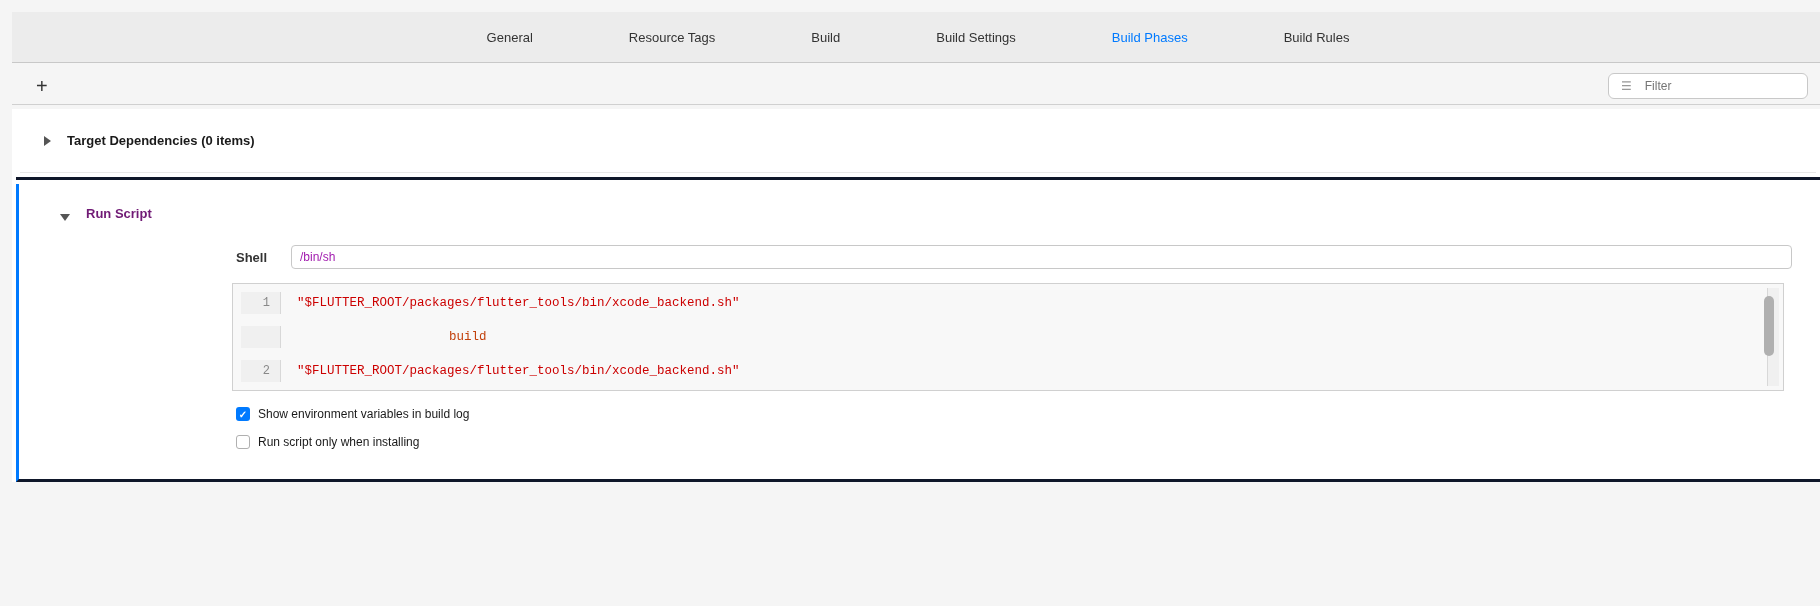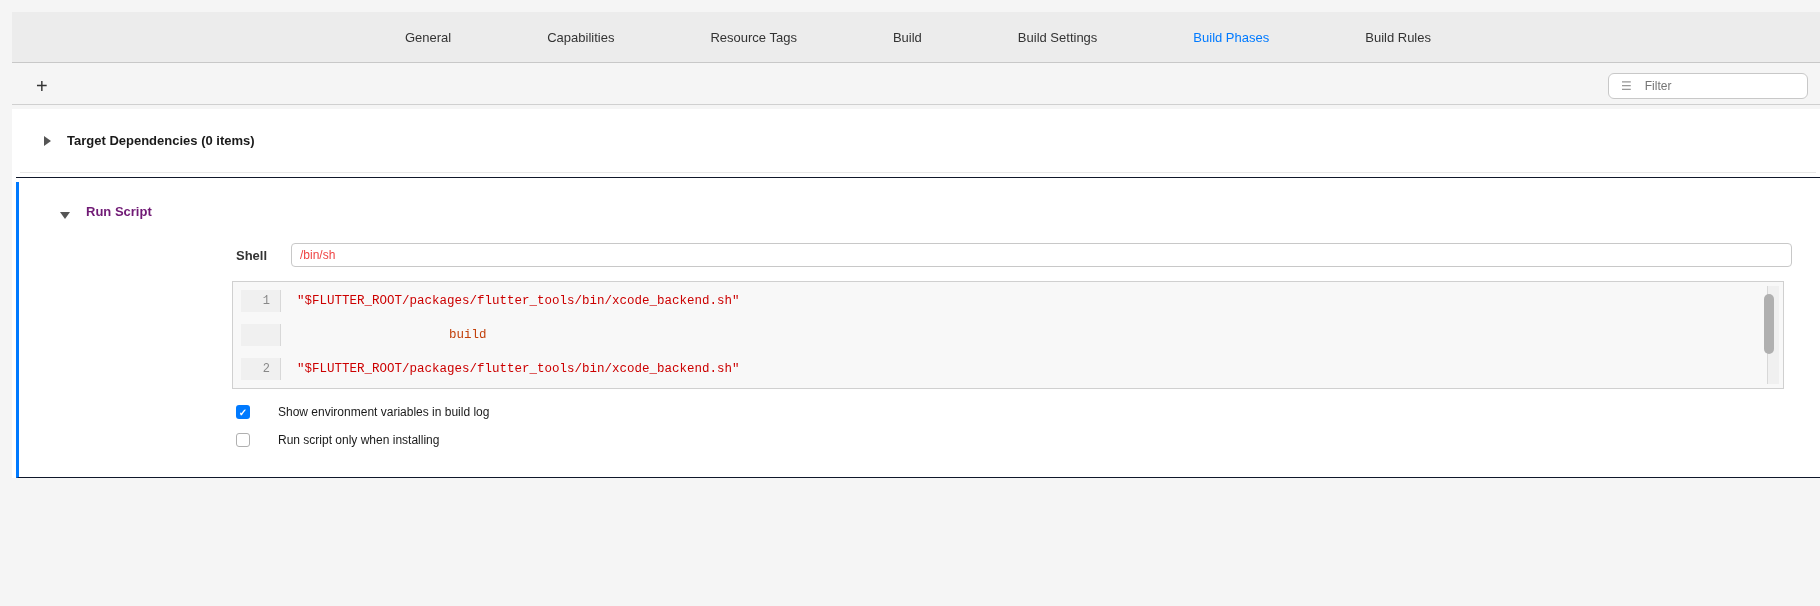--- a/index.html
+++ b/index.html
@@ -171,21 +171,21 @@
       color: #333;
       min-width: 35px;
       font-weight: bold;
     }
 
     .shell-input {
       border: 1px solid #c8c8c8;
       border-radius: 4px;
       padding: 4px 8px;
       font-size: 12px;
-      color: #ef4444;
+      color: #a21caf;
       background: #fff;
       width: calc(100% - 60px);
       outline: none;
     }
 
     .script-line {
       display: flex;
       align-items: flex-start;
       min-height: 26px;
     }
@@ -232,21 +232,21 @@
       width: 10px;
       height: 60px;
       background: #b0b0b0;
       border-radius: 5px;
     }
 
     
     .checkbox-row {
       display: flex;
       align-items: center;
-      gap: 20px;
+      gap: 0;
       margin-left: 180px;
       margin-bottom: 6px;
       font-size: 12px;
       color: #1a1a1a;
     }
 
     .checkbox-checked {
       width: 14px;
       height: 14px;
       background: #007aff;
@@ -270,33 +270,30 @@
       background: #fff;
       border: 1px solid #b0b0b0;
       border-radius: 3px;
       display: flex;
       align-items: center;
       justify-content: center;
       flex-shrink: 0;
     }
 
     .section-wrapper {
-      border-bottom: 1px solid #0f172a;
+      border-bottom: 3px solid #0f172a;
     }
 
   </style>
 </head>
 <body>
 
 <div class="tab-bar">
   <div class="tab-item">
     <span>General</span>
-  </div>
-  <div class="tab-item">
-    <span>Capabilities</span>
   </div>
   <div class="tab-item">
     <span>Resource Tags</span>
   </div>
   <div class="tab-item">
     <span>Build</span>
   </div>
   <div class="tab-item">
     <span>Build Settings</span>
   </div>

